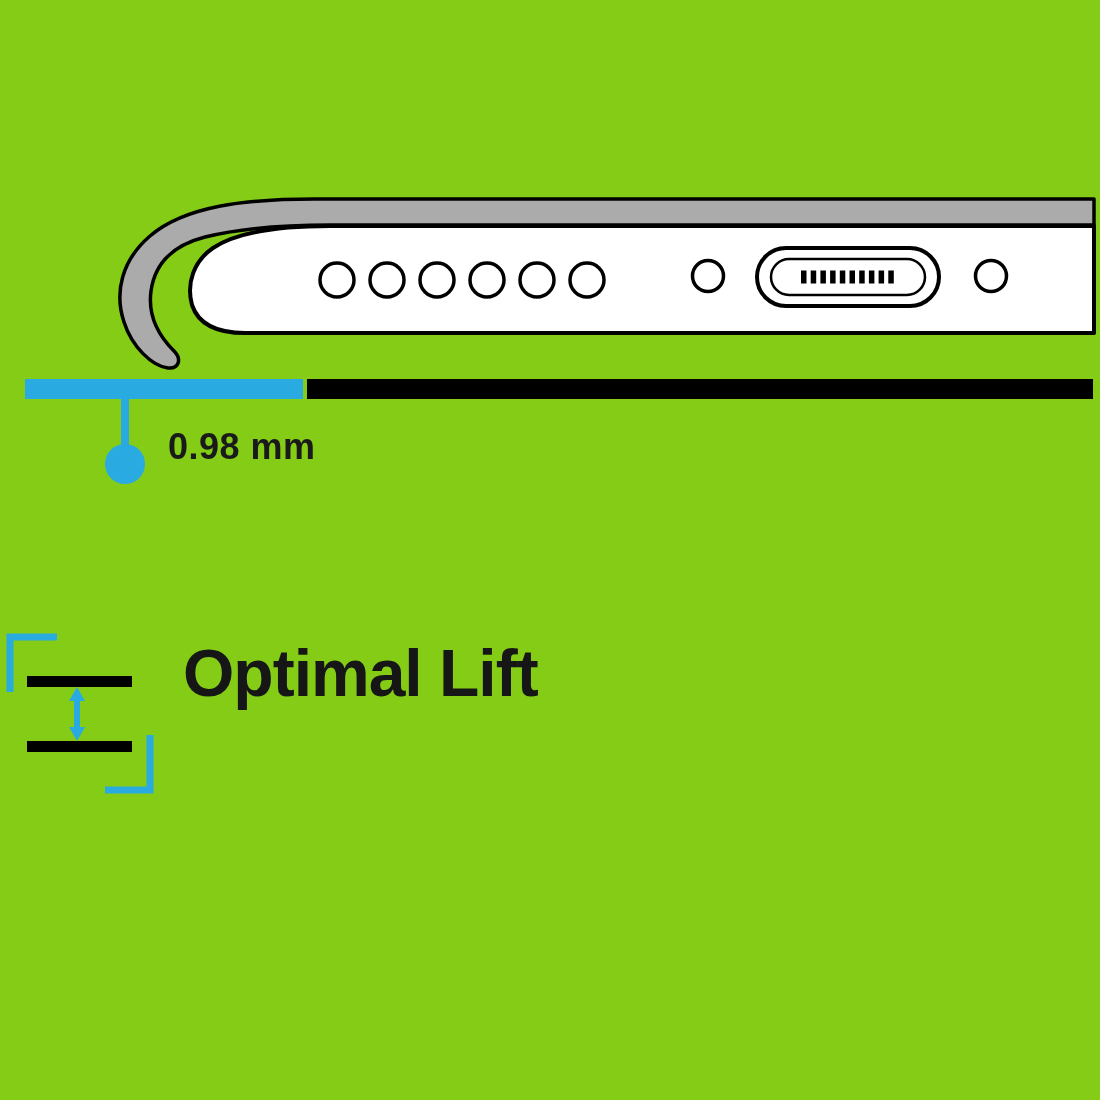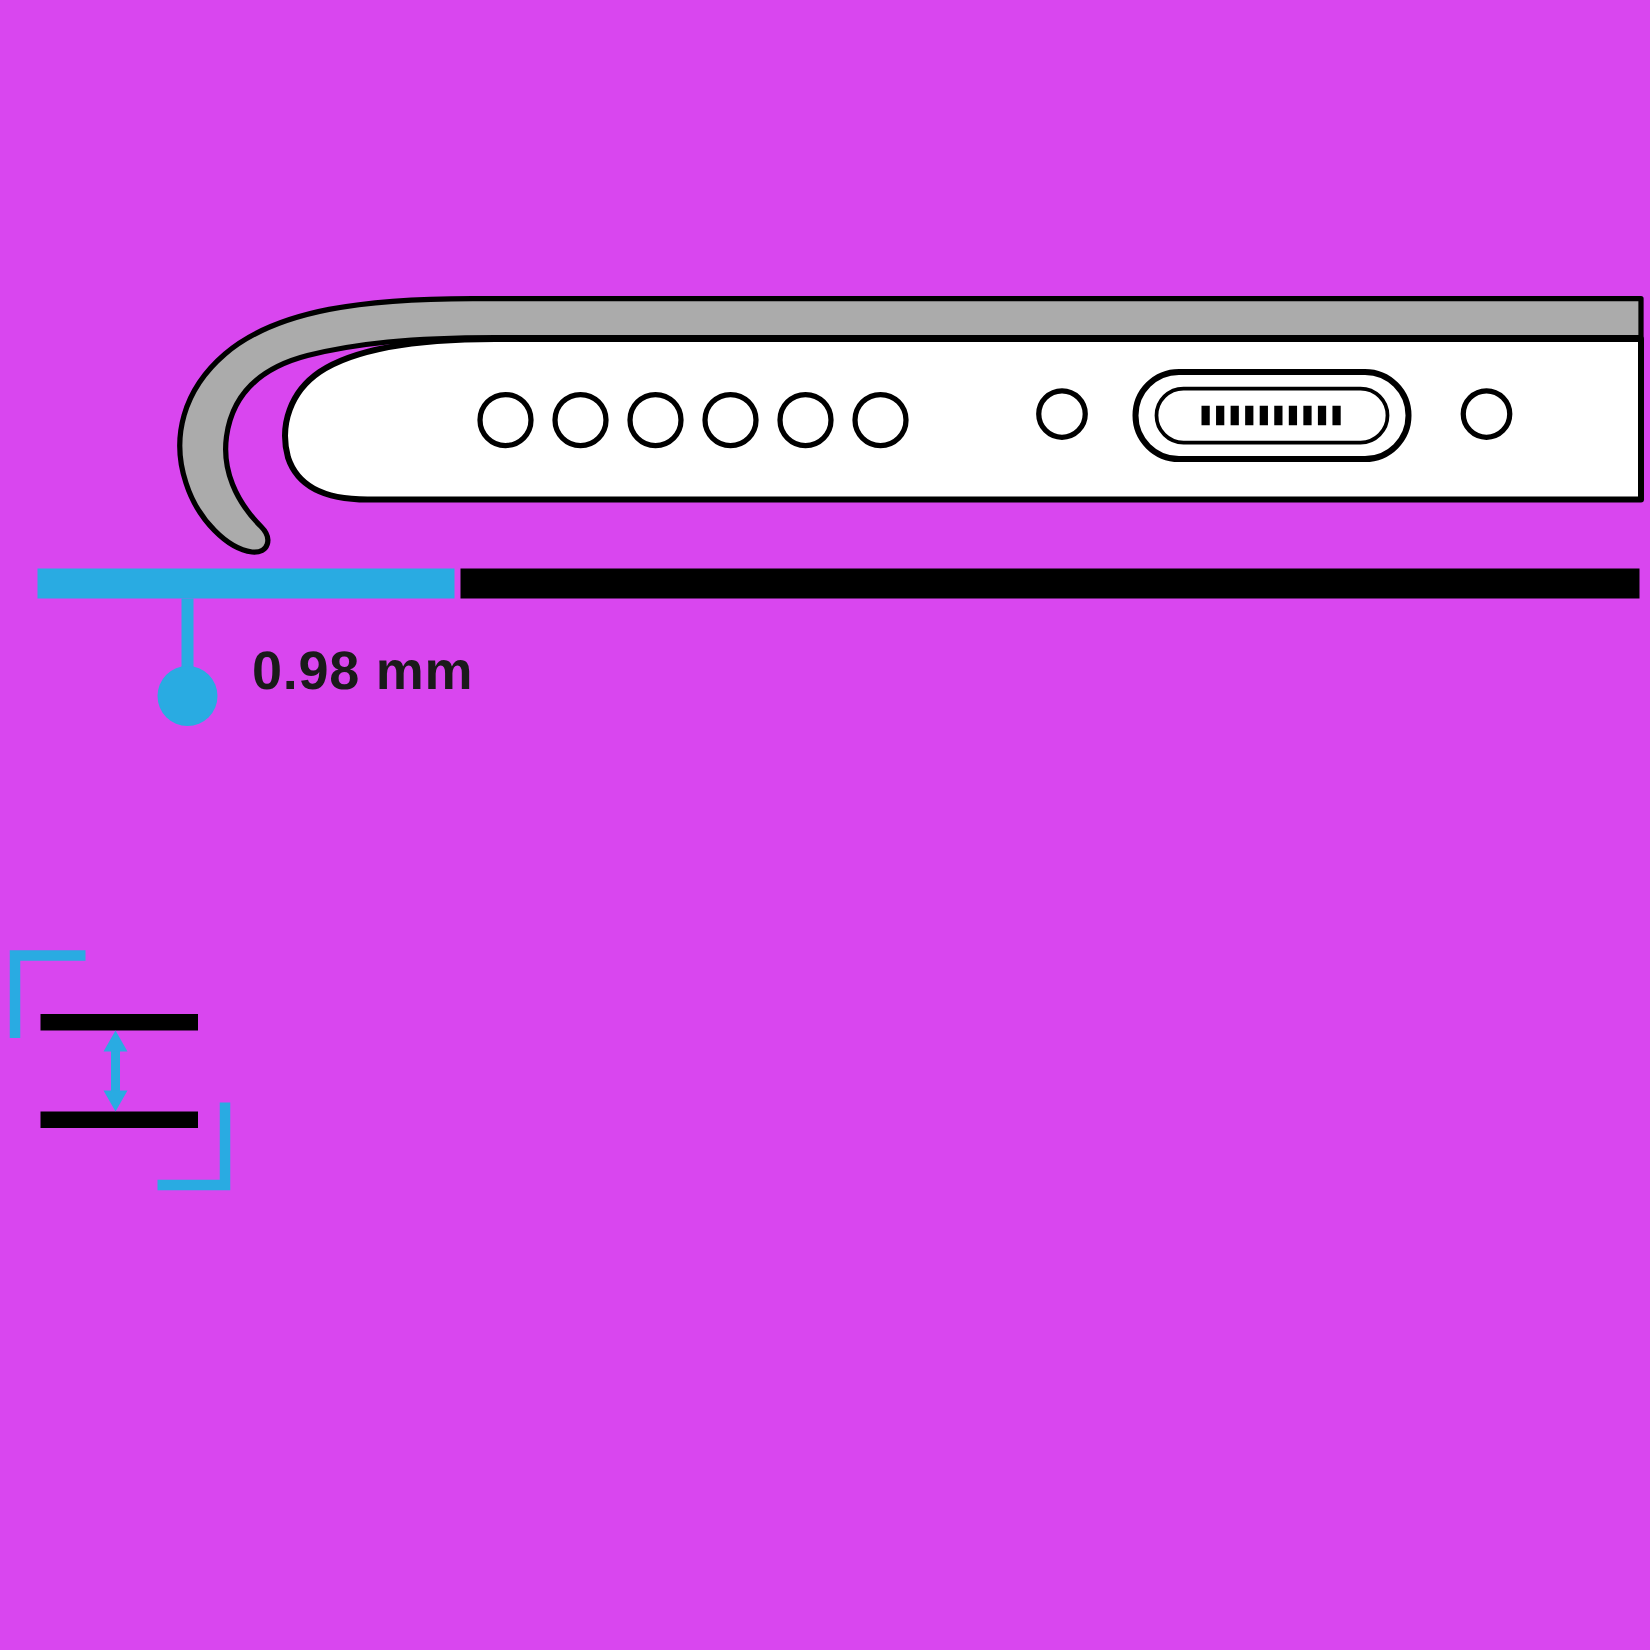--- a/index.html
+++ b/index.html
@@ -8,21 +8,21 @@
     background: #ffffff;
     width: 1100px;
     height: 1100px;
     overflow: hidden;
     font-family: "Liberation Sans", sans-serif;
   }
   .canvas {
     position: relative;
     width: 1100px;
     height: 1100px;
-    background: #d946ef;
+    background: #84cc16;
   }
   .diagram-svg {
     position: absolute;
     left: 0;
     top: 0;
     width: 1100px;
     height: 520px;
   }
   .lift-icon-svg {
     position: absolute;
@@ -98,15 +98,16 @@
     <polyline points="10,70 10,15 57,15" fill="none" stroke="#29ABE2" stroke-width="7"></polyline>
     <polyline points="105,168 150,168 150,113" fill="none" stroke="#29ABE2" stroke-width="7"></polyline>
     <rect x="27" y="54" width="105" height="11" fill="#000000"></rect>
     <rect x="27" y="119" width="105" height="11" fill="#000000"></rect>
     <line x1="77" y1="77" x2="77" y2="107" stroke="#29ABE2" stroke-width="6"></line>
     <polygon points="77,65 85,79 69,79" fill="#29ABE2"></polygon>
     <polygon points="77,119 85,105 69,105" fill="#29ABE2"></polygon>
   </svg>
 
   <div class="feature-text">
+    <div class="feature-title">Optimal Lift</div>
   </div>
 
 </div>
 
 </body></html>

